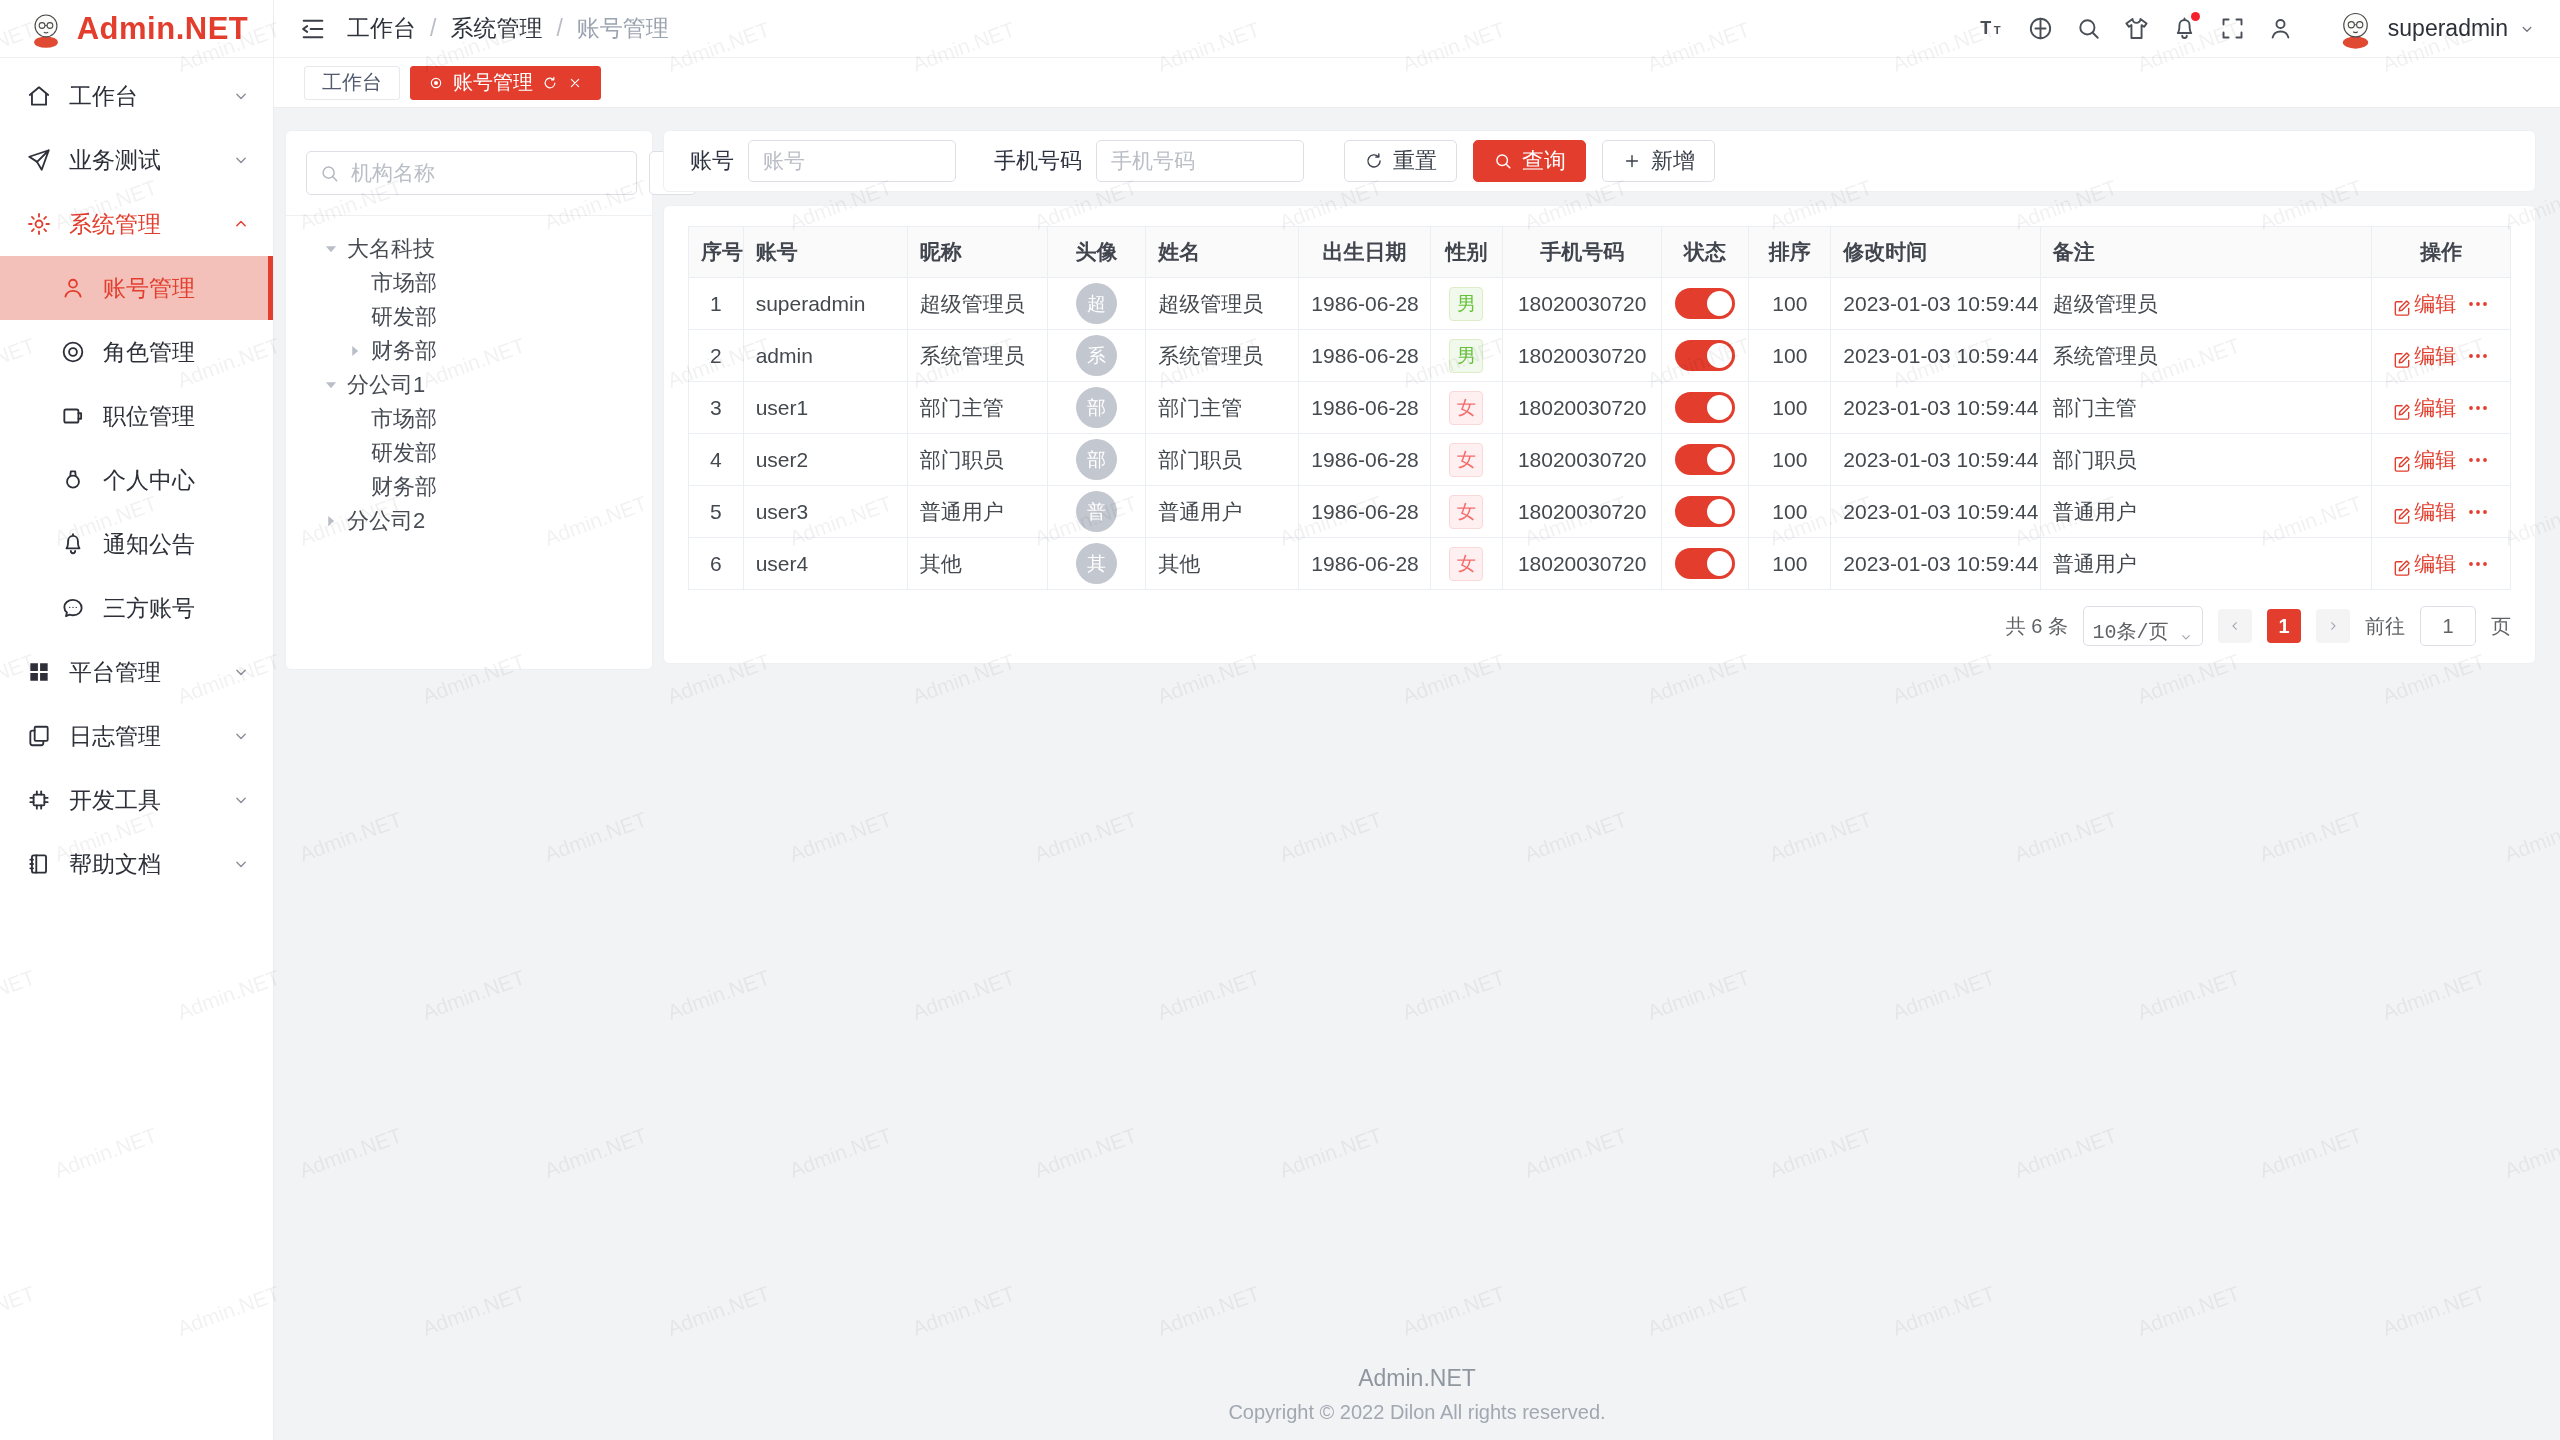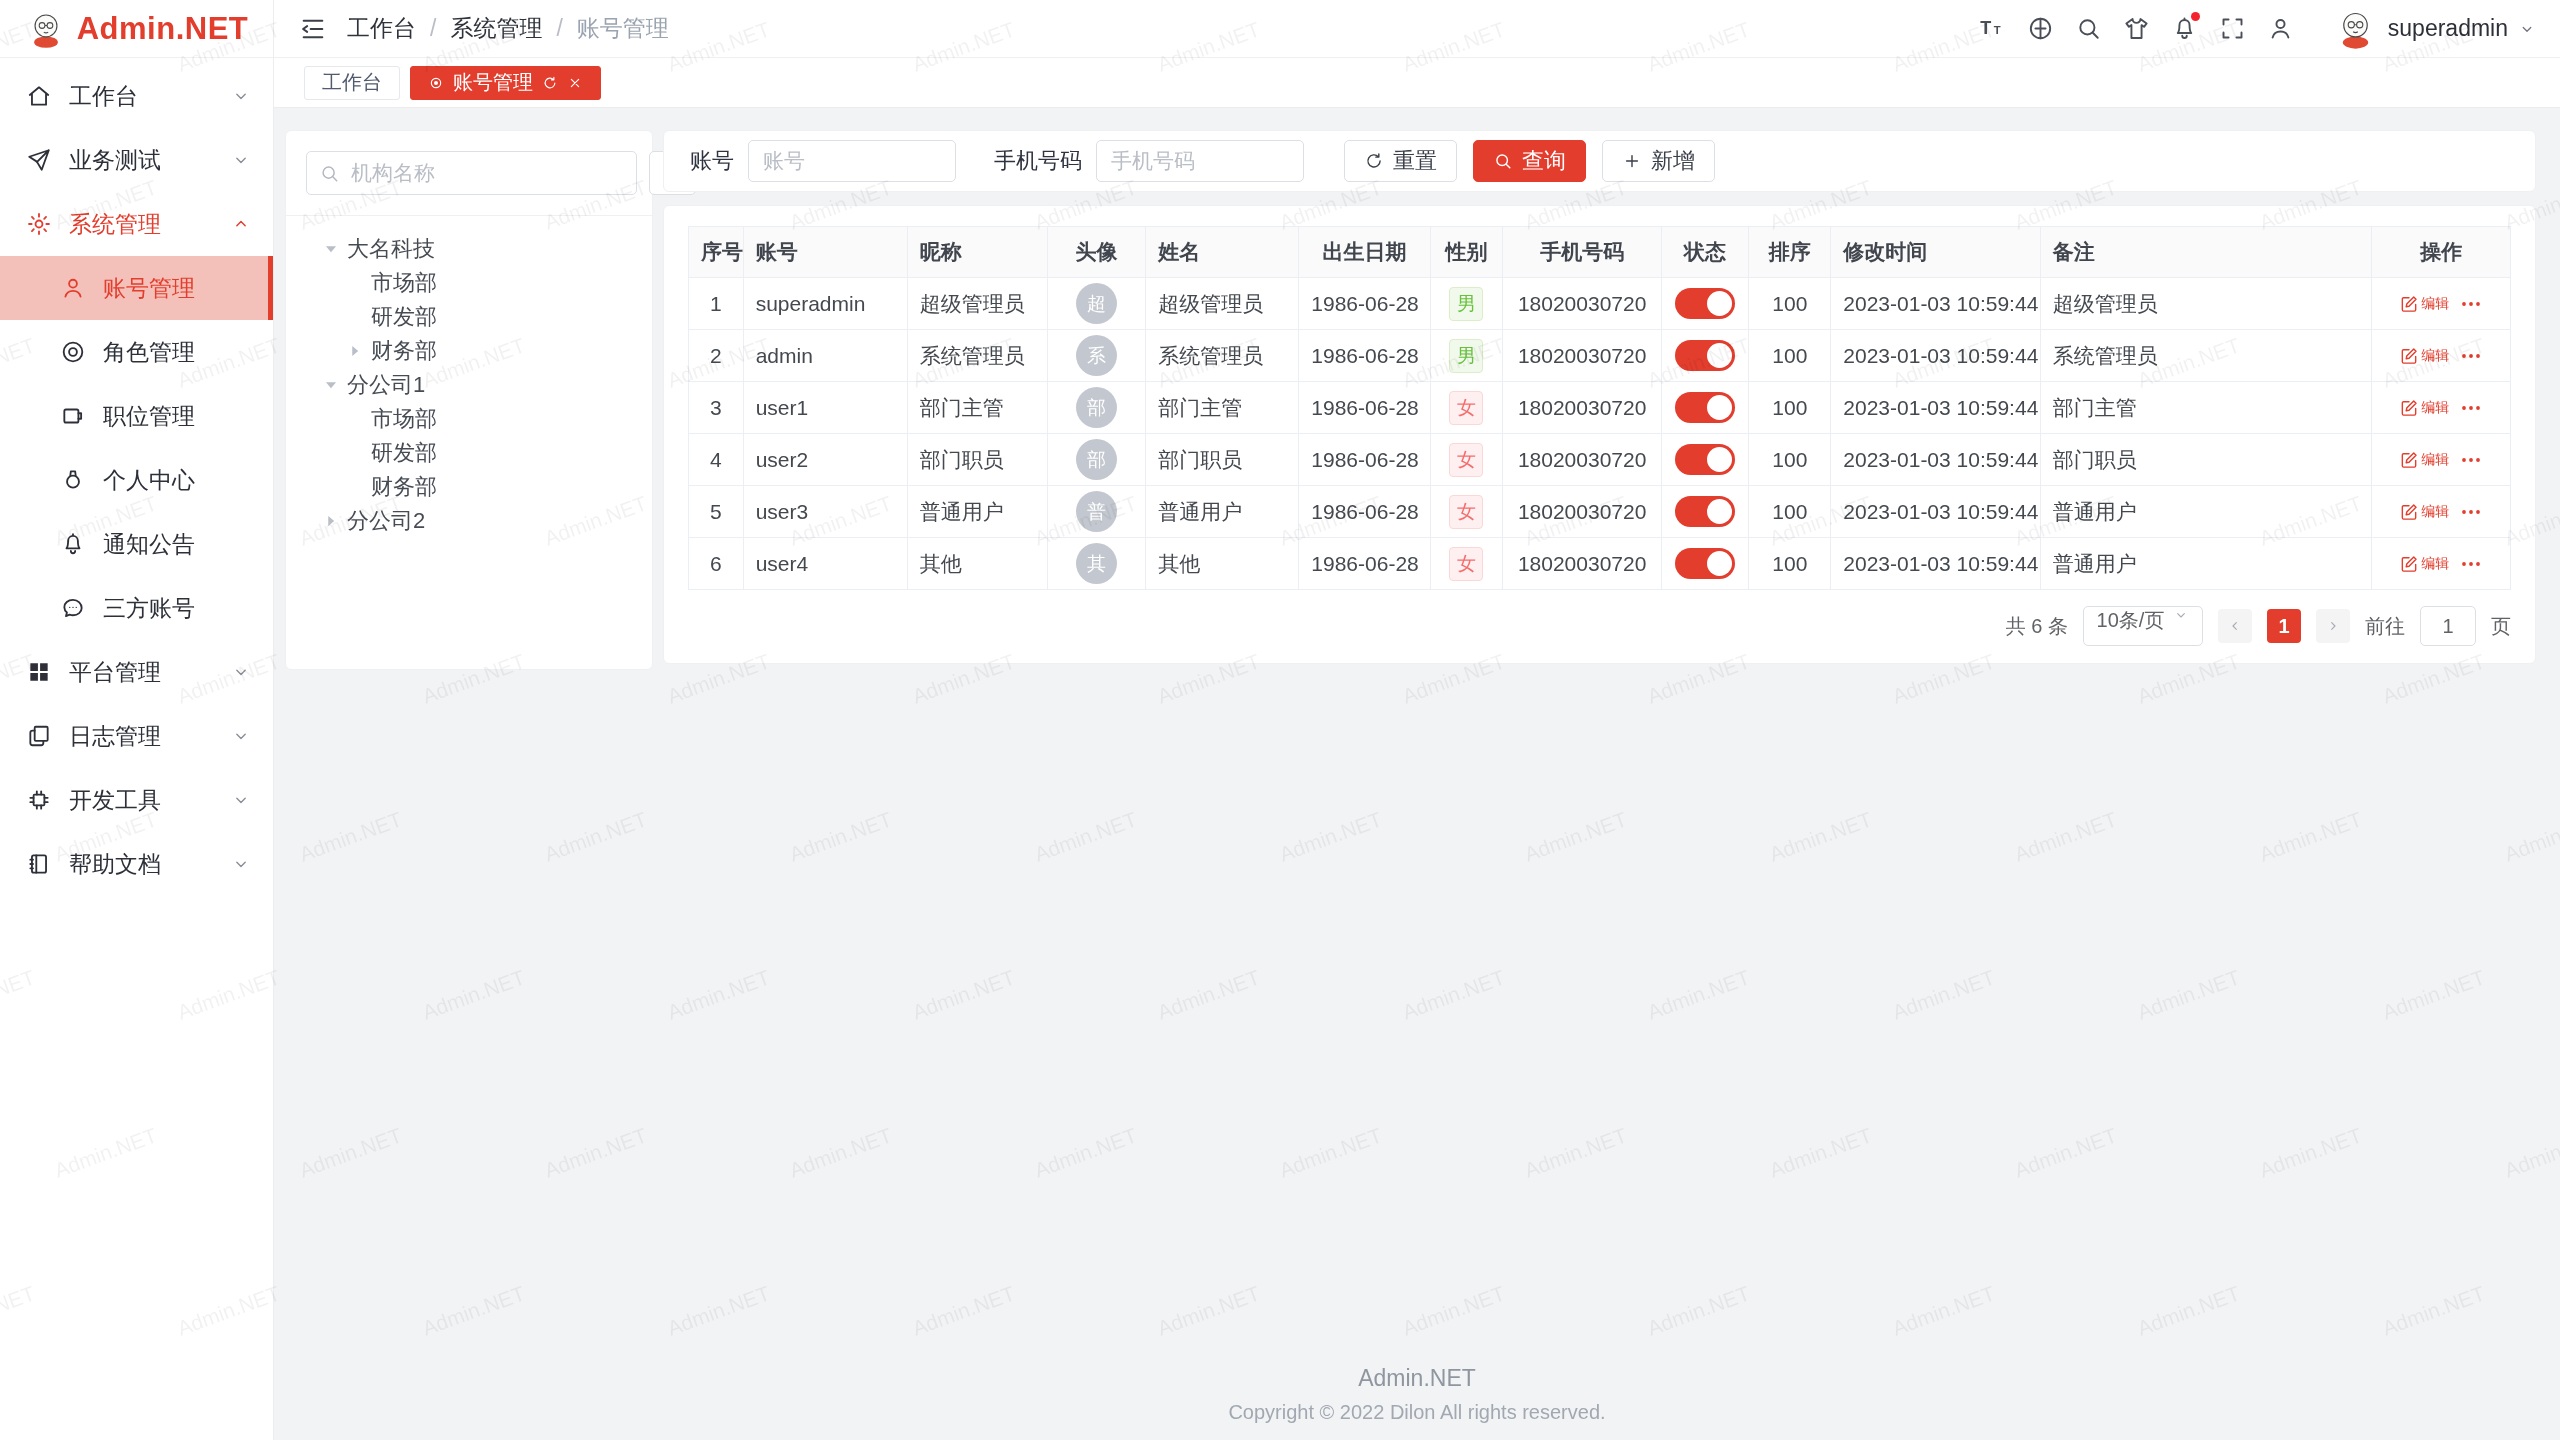--- a/index.html
+++ b/index.html
@@ -85,26 +85,26 @@
   thead th{background:#fafafa;color:#41454e;font-weight:700;}
   td{color:#44494f;height:52px;}
   .c{text-align:center;}
   .avatar-badge{display:inline-flex;width:41px;height:41px;border-radius:50%;background:#c3c7cf;color:#fff;align-items:center;justify-content:center;font-size:19px;vertical-align:middle;}
   .gender{display:inline-block;min-width:34px;height:34px;line-height:32px;padding:0 6px;text-align:center;border-radius:4px;font-size:19px;}
   .gender.m{color:#67c23a;background:#f0f9eb;border:1px solid #dcedc8;}
   .gender.f{color:#f56c6c;background:#fef0f0;border:1px solid #fbd8d8;}
   .toggle{display:inline-block;width:60px;height:31px;border-radius:16px;background:var(--primary);position:relative;cursor:pointer;vertical-align:middle;}
   .toggle::after{content:"";position:absolute;right:3px;top:3px;width:25px;height:25px;border-radius:50%;background:#fff;}
   .op{display:flex;align-items:center;justify-content:center;gap:10px;color:var(--primary);}
-  .op .edit-btn{display:inline-flex;align-items:center;gap:2px;cursor:pointer;font-size:14px;color:var(--primary);}
+  .op .edit-btn{display:inline-flex;align-items:flex-end;gap:2px;cursor:pointer;font-size:21px;color:var(--primary);}
   .op .edit-ic{width:20px;height:20px;}
   .op .more-ic{width:24px;height:24px;cursor:pointer;}
 
   .pagination{display:flex;align-items:center;justify-content:flex-end;gap:15px;margin-top:16px;font-size:20px;color:#606266;}
-  .page-size{width:120px;height:40px;border:1px solid #dcdfe6;border-radius:5px;display:flex;align-items:flex-start;justify-content:center;gap:9px;cursor:pointer;}
+  .page-size{width:120px;height:40px;border:1px solid #dcdfe6;border-radius:5px;display:flex;align-items:flex-end;justify-content:center;gap:9px;cursor:pointer;font-family:Liberation Mono, monospace;}
   .page-size .ps-ic{width:16px;height:16px;color:#a8abb2;}
   .page-btn{width:34px;height:34px;border-radius:4px;background:#f4f4f5;color:#a8abb2;display:flex;align-items:center;justify-content:center;cursor:pointer;}
   .page-btn .pb-ic{width:16px;height:16px;}
   .page-btn.current{background:var(--primary);color:#fff;font-weight:700;}
   .goto-input{width:56px;height:40px;border:1px solid #dcdfe6;border-radius:5px;text-align:center;font-size:20px;color:#606266;outline:none;}
 
   footer{padding:10px 0 16px;text-align:center;}
   .footer-title{font-size:23px;color:#8f96a0;}
   .footer-copy{font-size:20px;color:#a2a8b1;margin-top:9px;}
 

